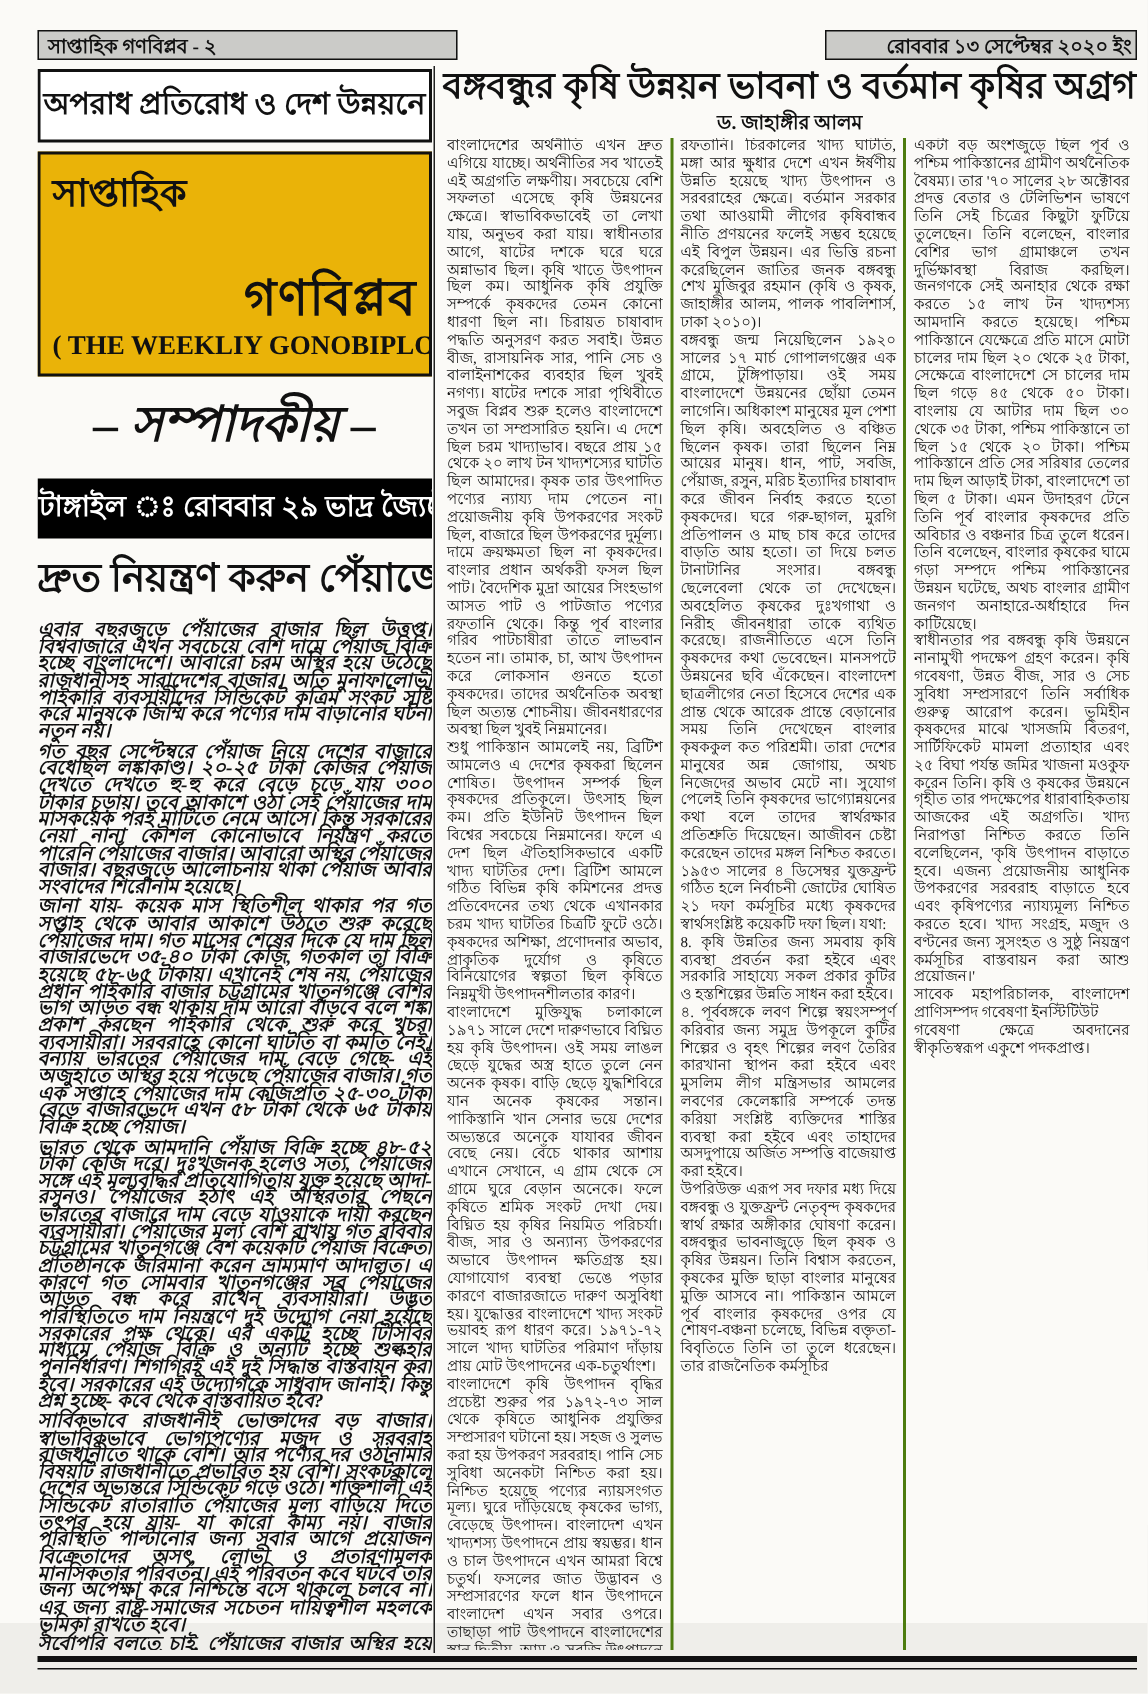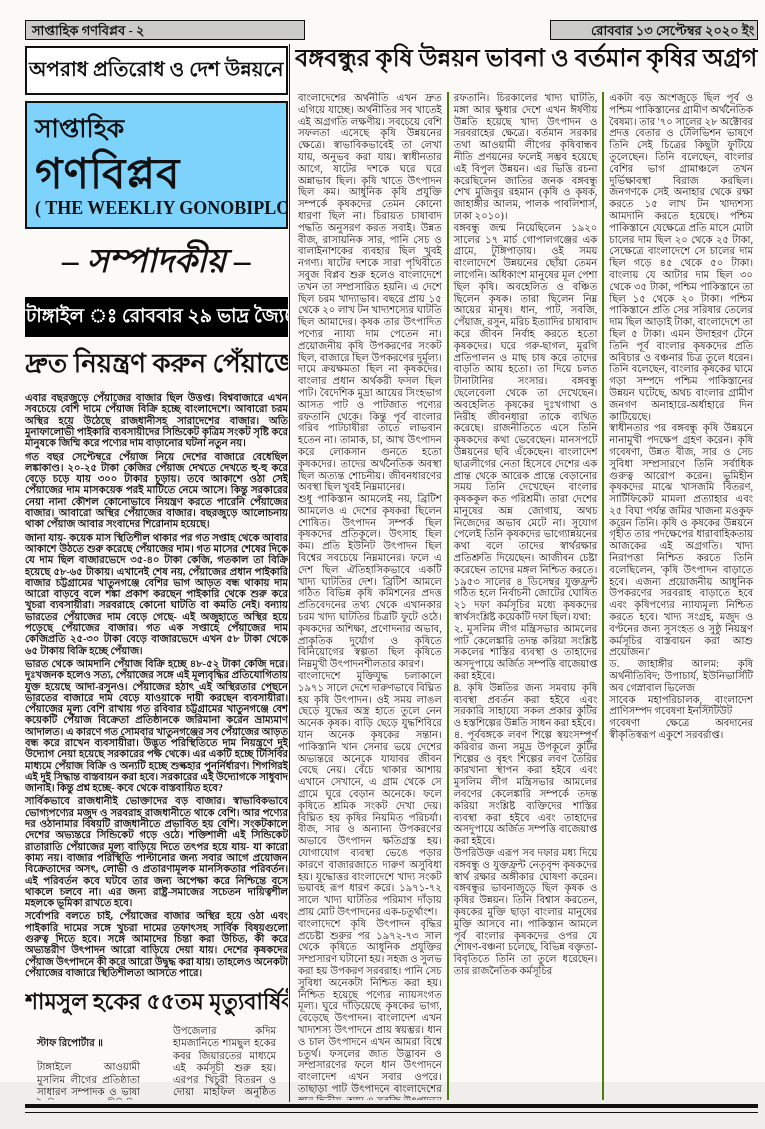--- a/index.html
+++ b/index.html
@@ -38,39 +38,39 @@
   #left-col{
     position:absolute;left:25px;top:46px;width:263px;height:1054px;
     overflow:hidden;
   }
   #slogan-box{
     border:2px solid #111;background:#fff;
     font-size:20px;font-weight:bold;text-align:center;
     padding:6px 2px;margin-bottom:6px;white-space:nowrap;overflow:hidden;
   }
   #masthead-box{
-    border:2px solid #111;background:#7dd3fc;
+    border:2px solid #111;background:#eab308;
     padding:6px 8px 8px 8px;margin-bottom:6px;
   }
   #masthead-weekly{font-size:25px;font-weight:bold;text-align:left;}
-  #masthead-title{font-size:42px;font-weight:900;text-align:left;line-height:1.05;letter-spacing:1px;}
+  #masthead-title{font-size:33px;font-weight:900;text-align:right;line-height:1.05;letter-spacing:1px;margin-top:31px;}
   #masthead-subtitle{font-size:18px;font-weight:bold;text-align:center;margin-top:2px;white-space:nowrap;}
   #editorial-label{
     font-size:33px;font-weight:900;text-align:center;margin:4px 0 6px 0;font-style:italic;
   }
   #date-banner{
     background:#000;color:#fff;font-size:19px;font-weight:bold;
     text-align:center;padding:4px 1px;margin-bottom:6px;white-space:nowrap;overflow:hidden;
   }
   #editorial-headline{
     font-size:26px;font-weight:bold;text-align:center;margin:2px 0 5px 0;white-space:nowrap;overflow:hidden;
   }
   #editorial-body p{
-    margin:0 0 2px 0;font-weight:bold;
-    font-size:10px;line-height:11.3px;text-align:justify;
+    margin:0 0 2px 0;font-style:italic;font-weight:bold;
+    font-size:13px;line-height:11.3px;text-align:justify;
   }
   #obituary-headline{
     font-size:22px;font-weight:bold;text-align:center;margin:6px 0 4px 0;white-space:nowrap;overflow:hidden;
   }
   #obituary-body{
     column-count:2;column-gap:9px;font-size:10px;line-height:12.2px;text-align:justify;
   }
   #obituary-byline{font-weight:bold;font-size:10px;margin:0;}
   #obituary-body p{margin:12px;}
   
@@ -100,20 +100,21 @@
 </style>
 </head>
 <body>
 
 <div id="page">
 
   <div id="topbar-left" class="topbar">সাপ্তাহিক গণবিপ্লব - ২</div>
   <div id="topbar-right" class="topbar">রোববার ১৩ সেপ্টেম্বর ২০২০ ইং</div>
 
   <div id="main-headline">বঙ্গবন্ধুর কৃষি উন্নয়ন ভাবনা ও বর্তমান কৃষির অগ্রগতি</div>
+  <div id="main-byline">ড. জাহাঙ্গীর আলম</div>
 
   <div id="left-col">
     <div id="slogan-box">অপরাধ প্রতিরোধ ও দেশ উন্নয়নে সচেষ্ট</div>
 
     <div id="masthead-box">
       <div id="masthead-weekly">সাপ্তাহিক</div>
       <div id="masthead-title">গণবিপ্লব</div>
       <div id="masthead-subtitle">( THE WEEKLIY GONOBIPLOB)</div>
     </div>
 
@@ -144,30 +145,28 @@
   <div id="article-cols">
     <div class="article-col">
         <p>বাংলাদেশের অর্থনীতি এখন দ্রুত এগিয়ে যাচ্ছে। অর্থনীতির সব খাতেই এই অগ্রগতি লক্ষণীয়। সবচেয়ে বেশি সফলতা এসেছে কৃষি উন্নয়নের ক্ষেত্রে। স্বাভাবিকভাবেই তা লেখা যায়, অনুভব করা যায়। স্বাধীনতার আগে, ষাটের দশকে ঘরে ঘরে অন্নাভাব ছিল। কৃষি খাতে উৎপাদন ছিল কম। আধুনিক কৃষি প্রযুক্তি সম্পর্কে কৃষকদের তেমন কোনো ধারণা ছিল না। চিরায়ত চাষাবাদ পদ্ধতি অনুসরণ করত সবাই। উন্নত বীজ, রাসায়নিক সার, পানি সেচ ও বালাইনাশকের ব্যবহার ছিল খুবই নগণ্য। ষাটের দশকে সারা পৃথিবীতে সবুজ বিপ্লব শুরু হলেও বাংলাদেশে তখন তা সম্প্রসারিত হয়নি। এ দেশে ছিল চরম খাদ্যাভাব। বছরে প্রায় ১৫ থেকে ২০ লাখ টন খাদ্যশস্যের ঘাটতি ছিল আমাদের। কৃষক তার উৎপাদিত পণ্যের ন্যায্য দাম পেতেন না। প্রয়োজনীয় কৃষি উপকরণের সংকট ছিল, বাজারে ছিল উপকরণের দুর্মূল্য। দামে ক্রয়ক্ষমতা ছিল না কৃষকদের। বাংলার প্রধান অর্থকরী ফসল ছিল পাট। বৈদেশিক মুদ্রা আয়ের সিংহভাগ আসত পাট ও পাটজাত পণ্যের রফতানি থেকে। কিন্তু পূর্ব বাংলার গরিব পাটচাষীরা তাতে লাভবান হতেন না। তামাক, চা, আখ উৎপাদন করে লোকসান গুনতে হতো কৃষকদের। তাদের অর্থনৈতিক অবস্থা ছিল অত্যন্ত শোচনীয়। জীবনধারণের অবস্থা ছিল খুবই নিম্নমানের।</p>
         <p>শুধু পাকিস্তান আমলেই নয়, ব্রিটিশ আমলেও এ দেশের কৃষকরা ছিলেন শোষিত। উৎপাদন সম্পর্ক ছিল কৃষকদের প্রতিকূলে। উৎসাহ ছিল কম। প্রতি ইউনিট উৎপাদন ছিল বিশ্বের সবচেয়ে নিম্নমানের। ফলে এ দেশ ছিল ঐতিহাসিকভাবে একটি খাদ্য ঘাটতির দেশ। ব্রিটিশ আমলে গঠিত বিভিন্ন কৃষি কমিশনের প্রদত্ত প্রতিবেদনের তথ্য থেকে এখানকার চরম খাদ্য ঘাটতির চিত্রটি ফুটে ওঠে। কৃষকদের অশিক্ষা, প্রণোদনার অভাব, প্রাকৃতিক দুর্যোগ ও কৃষিতে বিনিয়োগের স্বল্পতা ছিল কৃষিতে নিম্নমুখী উৎপাদনশীলতার কারণ।</p>
         <p>বাংলাদেশে মুক্তিযুদ্ধ চলাকালে ১৯৭১ সালে দেশে দারুণভাবে বিঘ্নিত হয় কৃষি উৎপাদন। ওই সময় লাঙল ছেড়ে যুদ্ধের অস্ত্র হাতে তুলে নেন অনেক কৃষক। বাড়ি ছেড়ে যুদ্ধশিবিরে যান অনেক কৃষকের সন্তান। পাকিস্তানি খান সেনার ভয়ে দেশের অভ্যন্তরে অনেকে যাযাবর জীবন বেছে নেয়। বেঁচে থাকার আশায় এখানে সেখানে, এ গ্রাম থেকে সে গ্রামে ঘুরে বেড়ান অনেকে। ফলে কৃষিতে শ্রমিক সংকট দেখা দেয়। বিঘ্নিত হয় কৃষির নিয়মিত পরিচর্যা। বীজ, সার ও অন্যান্য উপকরণের অভাবে উৎপাদন ক্ষতিগ্রস্ত হয়। যোগাযোগ ব্যবস্থা ভেঙে পড়ার কারণে বাজারজাতে দারুণ অসুবিধা হয়। যুদ্ধোত্তর বাংলাদেশে খাদ্য সংকট ভয়াবহ রূপ ধারণ করে। ১৯৭১-৭২ সালে খাদ্য ঘাটতির পরিমাণ দাঁড়ায় প্রায় মোট উৎপাদনের এক-চতুর্থাংশ।</p>
         <p>বাংলাদেশে কৃষি উৎপাদন বৃদ্ধির প্রচেষ্টা শুরুর পর ১৯৭২-৭৩ সাল থেকে কৃষিতে আধুনিক প্রযুক্তির সম্প্রসারণ ঘটানো হয়। সহজ ও সুলভ করা হয় উপকরণ সরবরাহ। পানি সেচ সুবিধা অনেকটা নিশ্চিত করা হয়। নিশ্চিত হয়েছে পণ্যের ন্যায়সংগত মূল্য। ঘুরে দাঁড়িয়েছে কৃষকের ভাগ্য, বেড়েছে উৎপাদন। বাংলাদেশ এখন খাদ্যশস্য উৎপাদনে প্রায় স্বয়ম্ভর। ধান ও চাল উৎপাদনে এখন আমরা বিশ্বে চতুর্থ। ফসলের জাত উদ্ভাবন ও সম্প্রসারণের ফলে ধান উৎপাদনে বাংলাদেশ এখন সবার ওপরে। তাছাড়া পাট উৎপাদনে বাংলাদেশের স্থান দ্বিতীয়, আম ও সবজি উৎপাদনে তৃতীয়, চাল উৎপাদনে তৃতীয়। ছাগল উৎপাদনে চতুর্থ স্থানে সক্ষম এবং আলু উৎপাদনে সপ্তম বলে জরিপ থেকে জানা যায়। ১৯৭২-৭৩ সালে খাদ্যশস্যের মোট উৎপাদন ছিল প্রায় ১ কোটি টন। বর্তমানে তা বৃদ্ধি পেয়েছে ৪ কোটি টনের ওপরে। গত ৪৮ বছরে বার্ষিক খাদ্যশস্য উৎপাদন বেড়েছে প্রতি বছর ৩ শতাংশ হারে। এ সময় সারা বিশ্বে উৎপাদন বেড়েছে প্রতি বছর ২ দশমিক ২ শতাংশ হারে। অর্থাৎ বাংলাদেশে উৎপাদন বৃদ্ধির হার বিশ্বের গড় বৃদ্ধি হারের চেয়ে বেশি। গম উৎপাদন বেড়েছে বার্ষিক ২ শতাংশের হারে, ভুট্টা ১৬ দশমিক ৭ শতাংশ হারে, আলু ৫ দশমিক ৩ শতাংশ হারে এবং সবজি ৩ দশমিক ৭ শতাংশ হারে। এখন মৎস্য ও মাংস উৎপাদনে বাংলাদেশ স্বয়ম্ভর। দুধ ও ডিম উৎপাদনে ঘাটতির পরিমাণ ২০ থেকে ৩০ শতাংশের বেশি নয়। আশা করা যায়, আগামী পাঁচ বছরের এ ঘাটতি মিটিয়ে স্বয়ম্ভর হবে দেশ। বর্তমান অর্থবছরের (২০১৯-২০) প্রায় ১ লাখ টন চাল রফতানির উদ্যোগ নিয়েছে কৃষি মন্ত্রণালয়। গত বছর আলু রফতানি করা হয়েছে প্রায় ৩ কোটি ৩০ লাখ ডলার মূল্যের। মাছ রফতানি বৃদ্ধি পাচ্ছে বছরের পর বছর। বাড়ছে সবজি</p>
       </div>
     <div class="article-col rule">
         <p>রফতানি। চিরকালের খাদ্য ঘাটতি, মঙ্গা আর ক্ষুধার দেশে এখন ঈর্ষণীয় উন্নতি হয়েছে খাদ্য উৎপাদন ও সরবরাহের ক্ষেত্রে। বর্তমান সরকার তথা আওয়ামী লীগের কৃষিবান্ধব নীতি প্রণয়নের ফলেই সম্ভব হয়েছে এই বিপুল উন্নয়ন। এর ভিত্তি রচনা করেছিলেন জাতির জনক বঙ্গবন্ধু শেখ মুজিবুর রহমান (কৃষি ও কৃষক, জাহাঙ্গীর আলম, পালক পাবলিশার্স, ঢাকা ২০১০)।</p>
         <p>বঙ্গবন্ধু জন্ম নিয়েছিলেন ১৯২০ সালের ১৭ মার্চ গোপালগঞ্জের এক গ্রামে, টুঙ্গিপাড়ায়। ওই সময় বাংলাদেশে উন্নয়নের ছোঁয়া তেমন লাগেনি। অধিকাংশ মানুষের মূল পেশা ছিল কৃষি। অবহেলিত ও বঞ্চিত ছিলেন কৃষক। তারা ছিলেন নিম্ন আয়ের মানুষ। ধান, পাট, সবজি, পেঁয়াজ, রসুন, মরিচ ইত্যাদির চাষাবাদ করে জীবন নির্বাহ করতে হতো কৃষকদের। ঘরে গরু-ছাগল, মুরগি প্রতিপালন ও মাছ চাষ করে তাদের বাড়তি আয় হতো। তা দিয়ে চলত টানাটানির সংসার। বঙ্গবন্ধু ছেলেবেলা থেকে তা দেখেছেন। অবহেলিত কৃষকের দুঃখগাথা ও নিরীহ জীবনধারা তাকে ব্যথিত করেছে। রাজনীতিতে এসে তিনি কৃষকদের কথা ভেবেছেন। মানসপটে উন্নয়নের ছবি এঁকেছেন। বাংলাদেশ ছাত্রলীগের নেতা হিসেবে দেশের এক প্রান্ত থেকে আরেক প্রান্তে বেড়ানোর সময় তিনি দেখেছেন বাংলার কৃষককুল কত পরিশ্রমী। তারা দেশের মানুষের অন্ন জোগায়, অথচ নিজেদের অভাব মেটে না। সুযোগ পেলেই তিনি কৃষকদের ভাগ্যোন্নয়নের কথা বলে তাদের স্বার্থরক্ষার প্রতিশ্রুতি দিয়েছেন। আজীবন চেষ্টা করেছেন তাদের মঙ্গল নিশ্চিত করতে। ১৯৫৩ সালের ৪ ডিসেম্বর যুক্তফ্রন্ট গঠিত হলে নির্বাচনী জোটের ঘোষিত ২১ দফা কর্মসূচির মধ্যে কৃষকদের স্বার্থসংশ্লিষ্ট কয়েকটি দফা ছিল। যথা:</p>
-        <p>২. মুসলিম লীগ মন্ত্রিসভার আমলের পাট কেলেঙ্কারি তদন্ত করিয়া সংশ্লিষ্ট সকলের শাস্তির ব্যবস্থা ও তাহাদের অসদুপায়ে অর্জিত সম্পত্তি বাজেয়াপ্ত করা হইবে।</p>
         <p>8. কৃষি উন্নতির জন্য সমবায় কৃষি ব্যবস্থা প্রবর্তন করা হইবে এবং সরকারি সাহায্যে সকল প্রকার কুটির ও হস্তশিল্পের উন্নতি সাধন করা হইবে।</p>
         <p>৪. পূর্ববঙ্গকে লবণ শিল্পে স্বয়ংসম্পূর্ণ করিবার জন্য সমুদ্র উপকূলে কুটির শিল্পের ও বৃহৎ শিল্পের লবণ তৈরির কারখানা স্থাপন করা হইবে এবং মুসলিম লীগ মন্ত্রিসভার আমলের লবণের কেলেঙ্কারি সম্পর্কে তদন্ত করিয়া সংশ্লিষ্ট ব্যক্তিদের শাস্তির ব্যবস্থা করা হইবে এবং তাহাদের অসদুপায়ে অর্জিত সম্পত্তি বাজেয়াপ্ত করা হইবে।</p>
         <p>উপরিউক্ত এরূপ সব দফার মধ্য দিয়ে বঙ্গবন্ধু ও যুক্তফ্রন্ট নেতৃবৃন্দ কৃষকদের স্বার্থ রক্ষার অঙ্গীকার ঘোষণা করেন। বঙ্গবন্ধুর ভাবনাজুড়ে ছিল কৃষক ও কৃষির উন্নয়ন। তিনি বিশ্বাস করতেন, কৃষকের মুক্তি ছাড়া বাংলার মানুষের মুক্তি আসবে না। পাকিস্তান আমলে পূর্ব বাংলার কৃষকদের ওপর যে শোষণ-বঞ্চনা চলেছে, বিভিন্ন বক্তৃতা-বিবৃতিতে তিনি তা তুলে ধরেছেন। তার রাজনৈতিক কর্মসূচির</p>
       </div>
     <div class="article-col rule">
         <p>একটা বড় অংশজুড়ে ছিল পূর্ব ও পশ্চিম পাকিস্তানের গ্রামীণ অর্থনৈতিক বৈষম্য। তার '৭০ সালের ২৮ অক্টোবর প্রদত্ত বেতার ও টেলিভিশন ভাষণে তিনি সেই চিত্রের কিছুটা ফুটিয়ে তুলেছেন। তিনি বলেছেন, বাংলার বেশির ভাগ গ্রামাঞ্চলে তখন দুর্ভিক্ষাবস্থা বিরাজ করছিল। জনগণকে সেই অনাহার থেকে রক্ষা করতে ১৫ লাখ টন খাদ্যশস্য আমদানি করতে হয়েছে। পশ্চিম পাকিস্তানে যেক্ষেত্রে প্রতি মাসে মোটা চালের দাম ছিল ২০ থেকে ২৫ টাকা, সেক্ষেত্রে বাংলাদেশে সে চালের দাম ছিল গড়ে ৪৫ থেকে ৫০ টাকা। বাংলায় যে আটার দাম ছিল ৩০ থেকে ৩৫ টাকা, পশ্চিম পাকিস্তানে তা ছিল ১৫ থেকে ২০ টাকা। পশ্চিম পাকিস্তানে প্রতি সের সরিষার তেলের দাম ছিল আড়াই টাকা, বাংলাদেশে তা ছিল ৫ টাকা। এমন উদাহরণ টেনে তিনি পূর্ব বাংলার কৃষকদের প্রতি অবিচার ও বঞ্চনার চিত্র তুলে ধরেন। তিনি বলেছেন, বাংলার কৃষকের ঘামে গড়া সম্পদে পশ্চিম পাকিস্তানের উন্নয়ন ঘটেছে, অথচ বাংলার গ্রামীণ জনগণ অনাহারে-অর্ধাহারে দিন কাটিয়েছে।</p>
         <p>স্বাধীনতার পর বঙ্গবন্ধু কৃষি উন্নয়নে নানামুখী পদক্ষেপ গ্রহণ করেন। কৃষি গবেষণা, উন্নত বীজ, সার ও সেচ সুবিধা সম্প্রসারণে তিনি সর্বাধিক গুরুত্ব আরোপ করেন। ভূমিহীন কৃষকদের মাঝে খাসজমি বিতরণ, সার্টিফিকেট মামলা প্রত্যাহার এবং ২৫ বিঘা পর্যন্ত জমির খাজনা মওকুফ করেন তিনি। কৃষি ও কৃষকের উন্নয়নে গৃহীত তার পদক্ষেপের ধারাবাহিকতায় আজকের এই অগ্রগতি। খাদ্য নিরাপত্তা নিশ্চিত করতে তিনি বলেছিলেন, 'কৃষি উৎপাদন বাড়াতে হবে। এজন্য প্রয়োজনীয় আধুনিক উপকরণের সরবরাহ বাড়াতে হবে এবং কৃষিপণ্যের ন্যায্যমূল্য নিশ্চিত করতে হবে। খাদ্য সংগ্রহ, মজুদ ও বণ্টনের জন্য সুসংহত ও সুষ্ঠু নিয়ন্ত্রণ কর্মসূচির বাস্তবায়ন করা আশু প্রয়োজন।'</p>
-        <p>ড. জাহাঙ্গীর আলম: কৃষি অর্থনীতিবিদ; উপাচার্য, ইউনিভার্সিটি অব গেস্নাবাল ভিলেজ</p>
         <p>সাবেক মহাপরিচালক, বাংলাদেশ প্রাণিসম্পদ গবেষণা ইনস্টিটিউট</p>
-        <p>গবেষণা ক্ষেত্রে অবদানের স্বীকৃতিস্বরূপ একুশে সরবর্রাপ্ত।</p>
+        <p>গবেষণা ক্ষেত্রে অবদানের স্বীকৃতিস্বরূপ একুশে পদকপ্রাপ্ত।</p>
       </div>
   </div>
 
   <div id="bottom-rule-thick"></div>
   <div id="bottom-rule-thin"></div>
 
 </div>
 
 </body></html>

